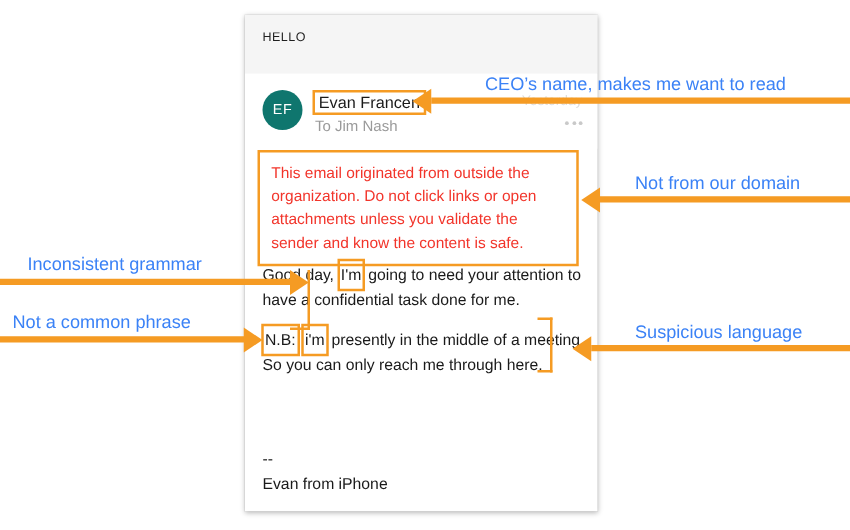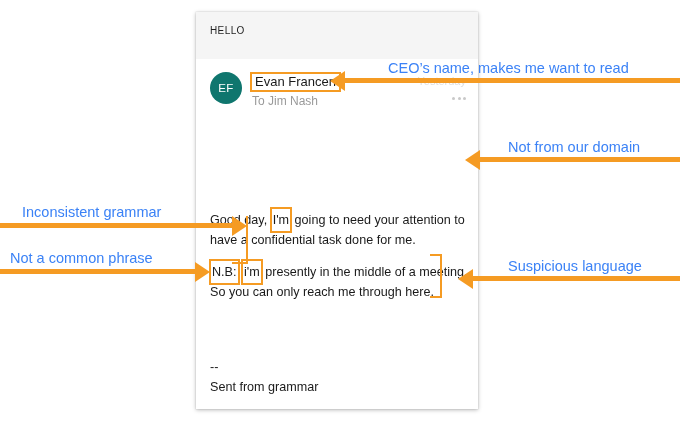--- a/index.html
+++ b/index.html
@@ -232,33 +232,34 @@
     <div id="sender-name">Evan Francen</div>
     <div id="recipient-line">To Jim Nash</div>
     <div id="timestamp">Yesterday</div>
     <div id="more-dots">
       <i></i>
       <i></i>
       <i></i>
     </div>
   </div>
 
+  <div id="external-warning">This email originated from outside the organization. Do not click links or open attachments unless you validate the sender and know the content is safe.</div>
 
   <div class="body-para" id="para-greeting">
     <span>Good day, </span><span class="hl-box">I'm</span><span> going to need your attention to have a confidential task done for me.</span>
   </div>
 
   <div class="body-para" id="para-nb">
     <span class="hl-box">N.B:</span><span> </span><span class="hl-box">i'm</span><span> presently in the middle of a meeting, So you can only reach me through here.</span>
   </div>
 
 
   <div class="body-para" id="para-sig">
     <div>--</div>
-    <div>Sent from grammar</div>
+    <div>Evan from iPhone</div>
   </div>
 
 </div>
 
 <div id="grammar-connector"></div>
 <div id="grammar-connector-stub"></div>
 
 <div id="suspicious-bracket"></div>
 
 <div class="annot-label" id="annot-ceo-label">CEO’s name, makes me want to read</div>

